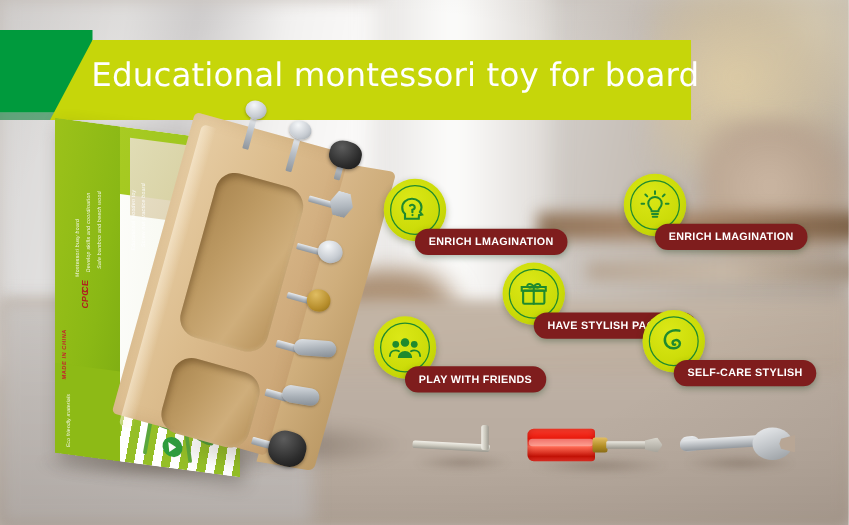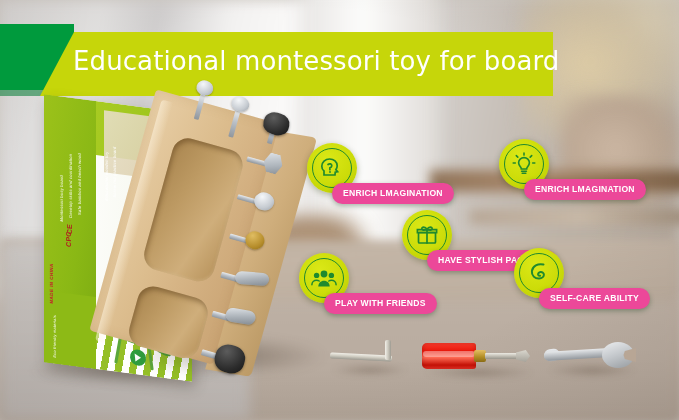--- a/index.html
+++ b/index.html
@@ -306,21 +306,21 @@
     box-shadow: 0 2px 6px rgba(45,60,10,.33);
     display: flex; align-items: center; justify-content: center;
   }
   .badge-ring {
     position: absolute; left: 5px; top: 5px; width: 40px; height: 40px;
     border: 1.6px solid #1f8a2e; border-radius: 50%;
   }
   .badge-icon { position: relative; width: 30px; height: 30px; }
   .badge-pill {
     position: absolute; left: 0; top: 40px;
-    background: #ec4899;
+    background: #7f1d1d;
     border-radius: 14px;
     padding: 5px 11px 6px;
     color: #ffffff;
     font-size: 8.6px;
     font-weight: bold;
     letter-spacing: .25px;
     white-space: nowrap;
     box-shadow: 0 2px 5px rgba(20,60,25,.35);
     font-family: "Liberation Sans", sans-serif;
   }
@@ -575,21 +575,21 @@
 
   <div class="badge" id="badge-4">
     <div class="badge-circle">
       <div class="badge-ring"></div>
       <div class="badge-icon">
         <svg viewBox="0 0 30 30" width="30" height="30" fill="none" stroke="#1f8a2e" stroke-width="2" stroke-linecap="round" stroke-linejoin="round">
           <path d="M19.5 6.5c-5.6-1.4-11 1.6-11.6 6.6-.5 4.4 3 7.8 7.4 7.5 2.6-.2 4.6-1.9 4.6-3.8 0-1.7-1.5-2.9-3.4-2.7-1.6.2-2.6 1.3-2.4 2.4.2.9 1.1 1.4 2 1.2"></path>
         </svg>
       </div>
     </div>
-    <div class="badge-pill">SELF-CARE ABILITY</div>
+    <div class="badge-pill">SELF-CARE STYLISH</div>
   </div>
 
   <div class="tool-shadow" style="left:332px;top:364px;width:76px;height:12px;"></div>
   <div class="tool" id="tool-allen">
     <div class="allen-long"></div>
     <div class="allen-short"></div>
   </div>
 
   <div class="tool-shadow" style="left:424px;top:366px;width:110px;height:13px;"></div>
   <div class="tool" id="tool-screwdriver">

